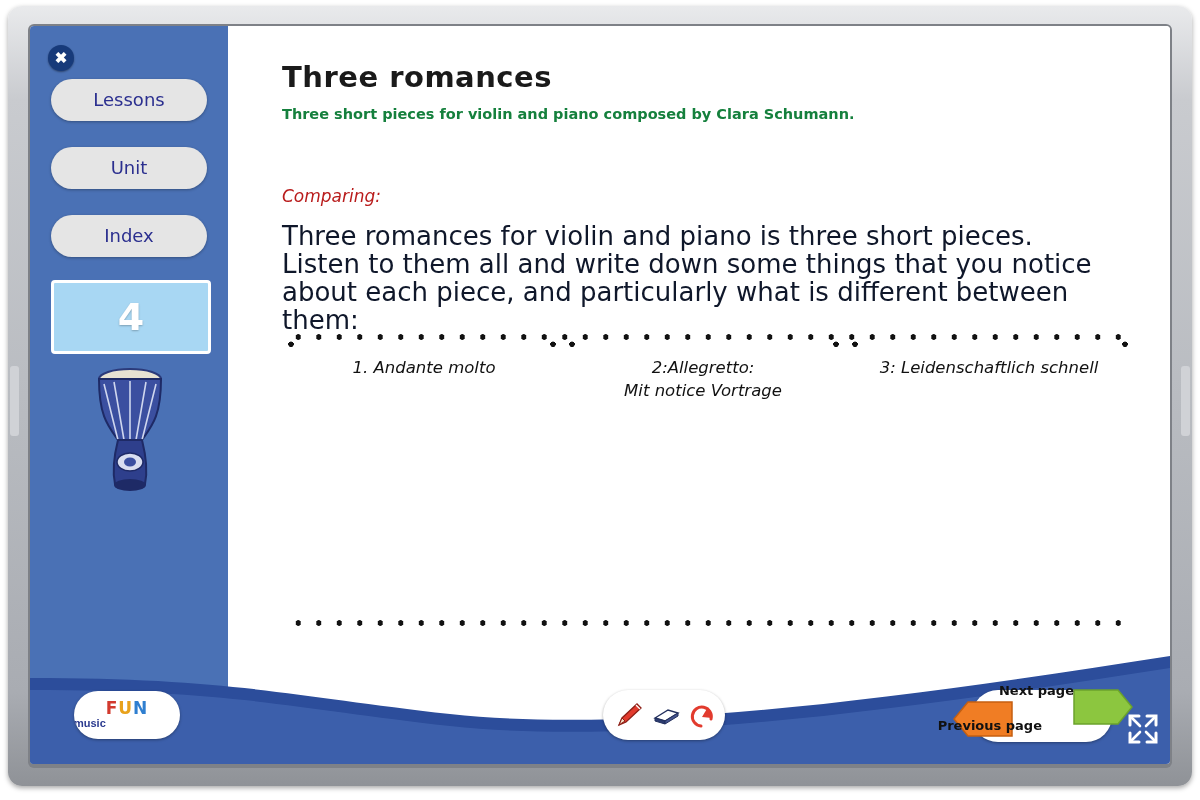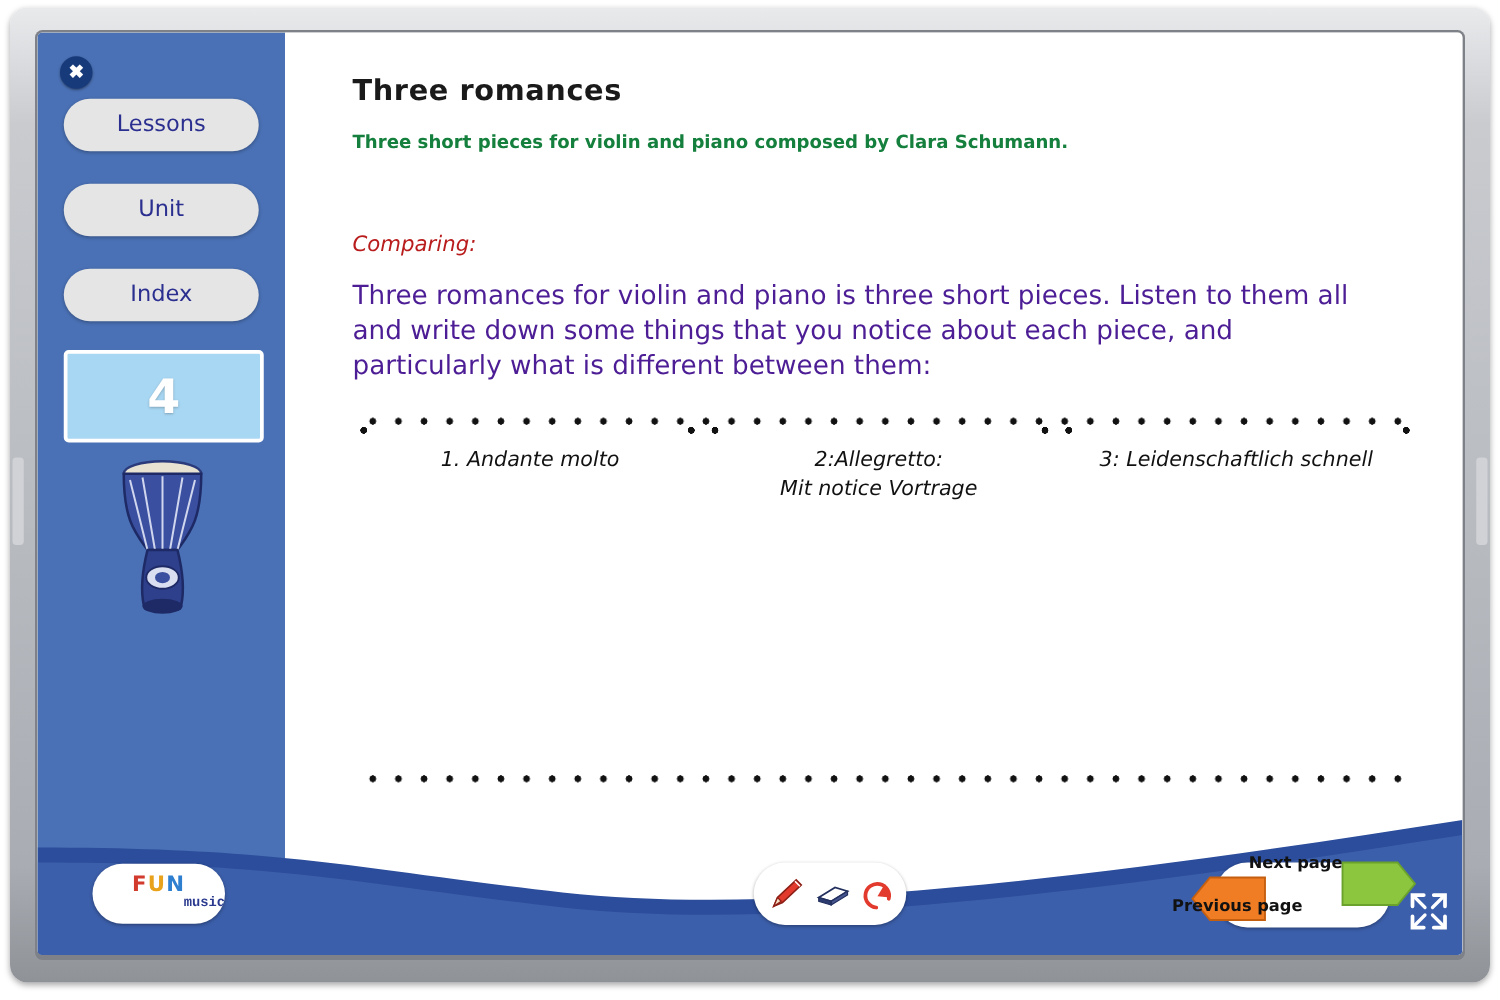--- a/index.html
+++ b/index.html
@@ -146,21 +146,21 @@
     top: 0;
     width: 942px;
     height: 738px;
     background: #ffffff;
   }
   .title {
     position: absolute;
     left: 54px;
     top: 34px;
     font-family: "DejaVu Sans", sans-serif;
-    font-size: 23px;
+    font-size: 29px;
     font-weight: bold;
     color: #1a1a1a;
     letter-spacing: 0.5px;
   }
   .subtitle {
     position: absolute;
     left: 54px;
     top: 80px;
     font-family: "DejaVu Sans", sans-serif;
     font-size: 14.5px;
@@ -175,23 +175,23 @@
     font-style: italic;
     font-size: 17px;
     color: #b91c1c;
   }
   .body-text {
     position: absolute;
     left: 54px;
     top: 196px;
     width: 830px;
     font-family: "DejaVu Sans", sans-serif;
-    font-size: 21px;
+    font-size: 26px;
     line-height: 28px;
-    color: #4c1d95;
+    color: #0f172a;
   }
 
   
   .worksheet {
     position: absolute;
     left: 60px;
     top: 308px;
     width: 840px;
     height: 292px;
   }
@@ -258,22 +258,22 @@
     font-family: "DejaVu Sans", sans-serif;
     font-size: 17px;
     font-weight: bold;
     letter-spacing: 1px;
   }
   .logo-sub {
     position: absolute;
     left: 0;
     top: 26px;
     width: 106px;
-    text-align: right;
-    font-family: Liberation Mono, monospace;
+    text-align: left;
+    font-family: Liberation Sans, sans-serif;
     font-size: 11px;
     font-weight: bold;
     color: #2b3a8f;
   }
 
   .tools-pill {
     position: absolute;
     left: 573px;
     bottom: 24px;
     width: 122px;

